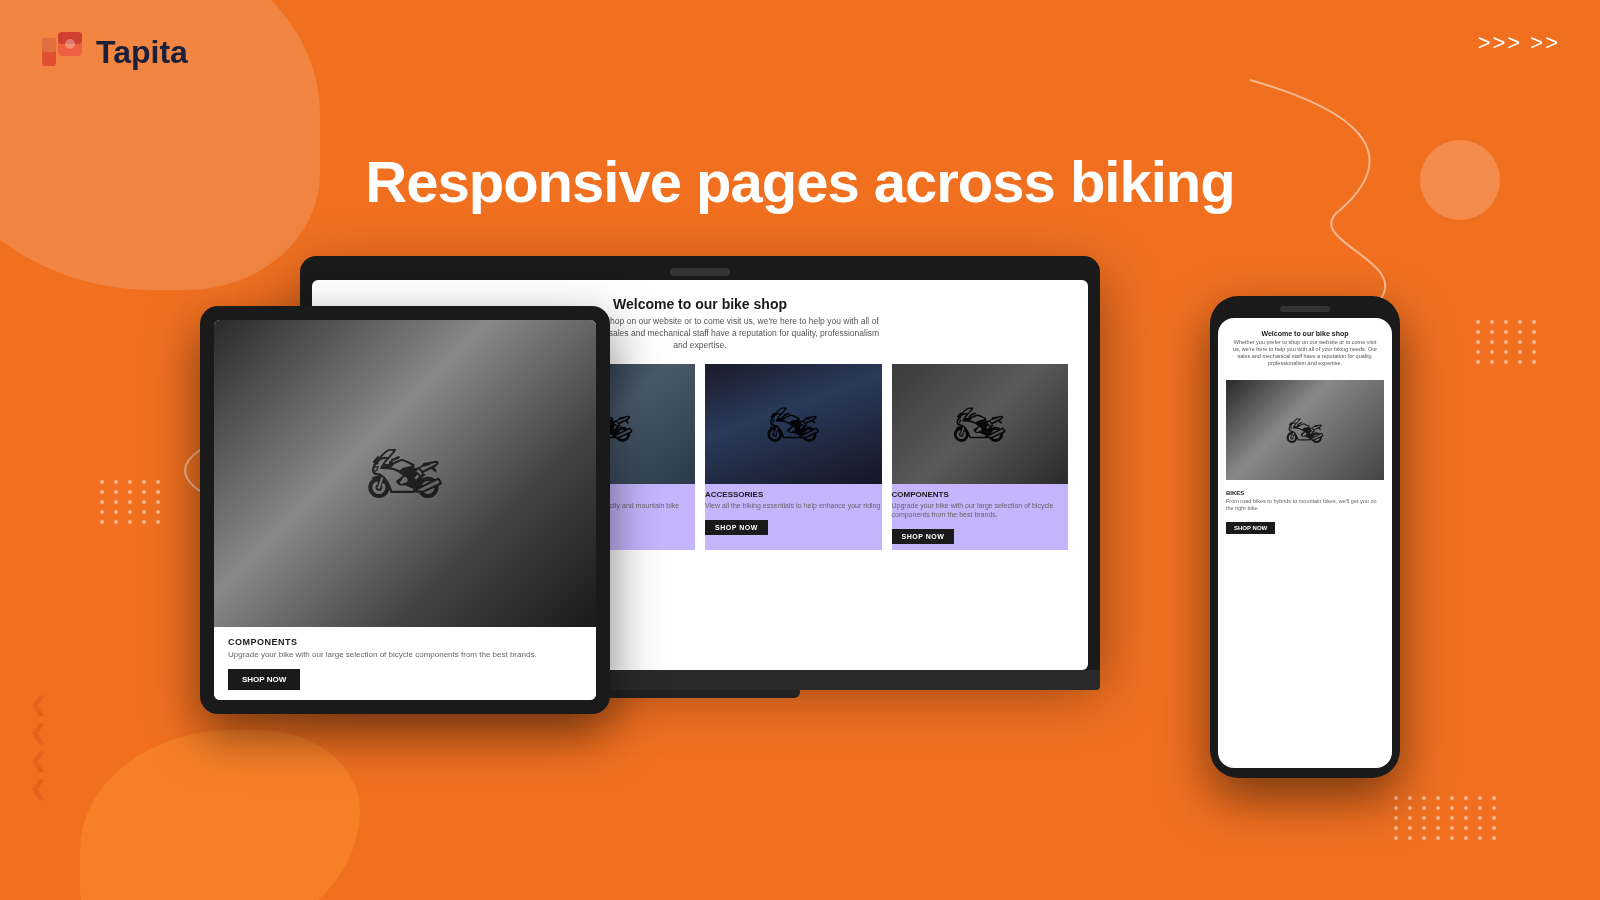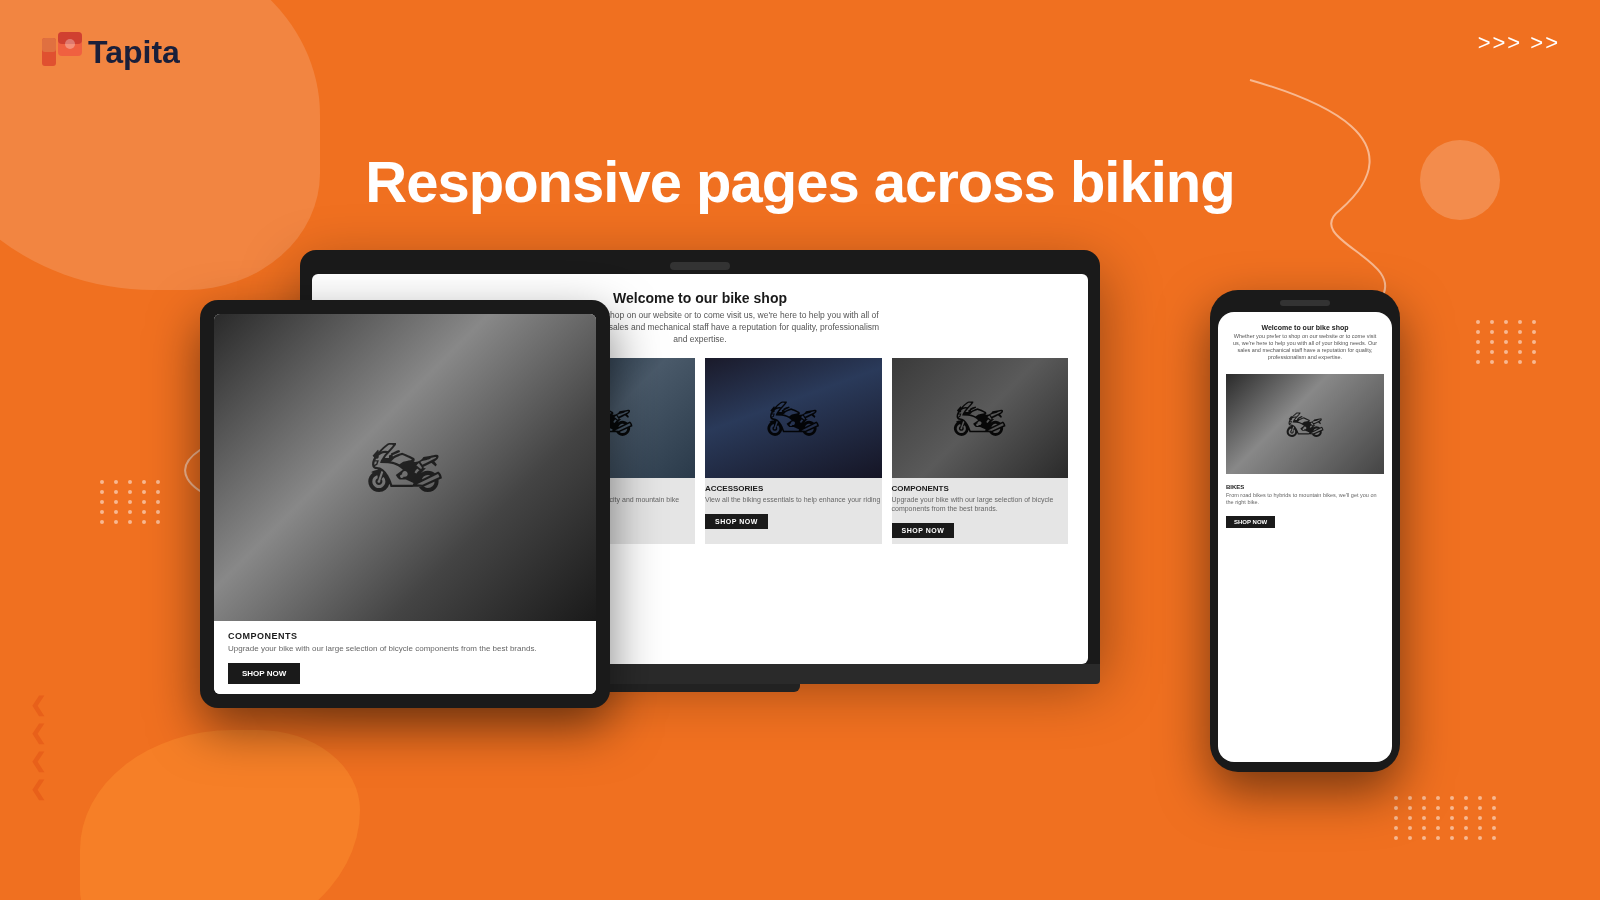--- a/index.html
+++ b/index.html
@@ -114,21 +114,21 @@
     }
 
     
     .header {
       position: absolute;
       top: 30px;
       left: 40px;
       z-index: 10;
       display: flex;
       align-items: center;
-      gap: 4px;
+      gap: 12px;
     }
     .logo-icon {
       width: 44px;
       height: 44px;
     }
     .logo-text {
       font-size: 32px;
       font-weight: 800;
       color: #1a1f3a;
     }
@@ -146,21 +146,21 @@
     .main-heading h1 {
       font-size: 58px;
       font-weight: 900;
       color: white;
       letter-spacing: -1px;
     }
 
     
     .devices-container {
       position: absolute;
-      top: 250px;
+      top: 256px;
       left: 50%;
       transform: translateX(-50%);
       width: 1200px;
       height: 580px;
       z-index: 5;
     }
 
     
     .laptop {
       position: absolute;
@@ -227,21 +227,21 @@
       line-height: 1.4;
       max-width: 360px;
       margin: 0 auto;
     }
     .laptop-products {
       display: grid;
       grid-template-columns: repeat(4, 1fr);
       gap: 10px;
     }
     .laptop-product-card {
-      background: #e5e5e5;
+      background: #c4b5fd;
     }
     .laptop-product-img {
       width: 100%;
       height: 120px;
       object-fit: cover;
       display: flex;
       align-items: center;
       justify-content: center;
       overflow: hidden;
     }

